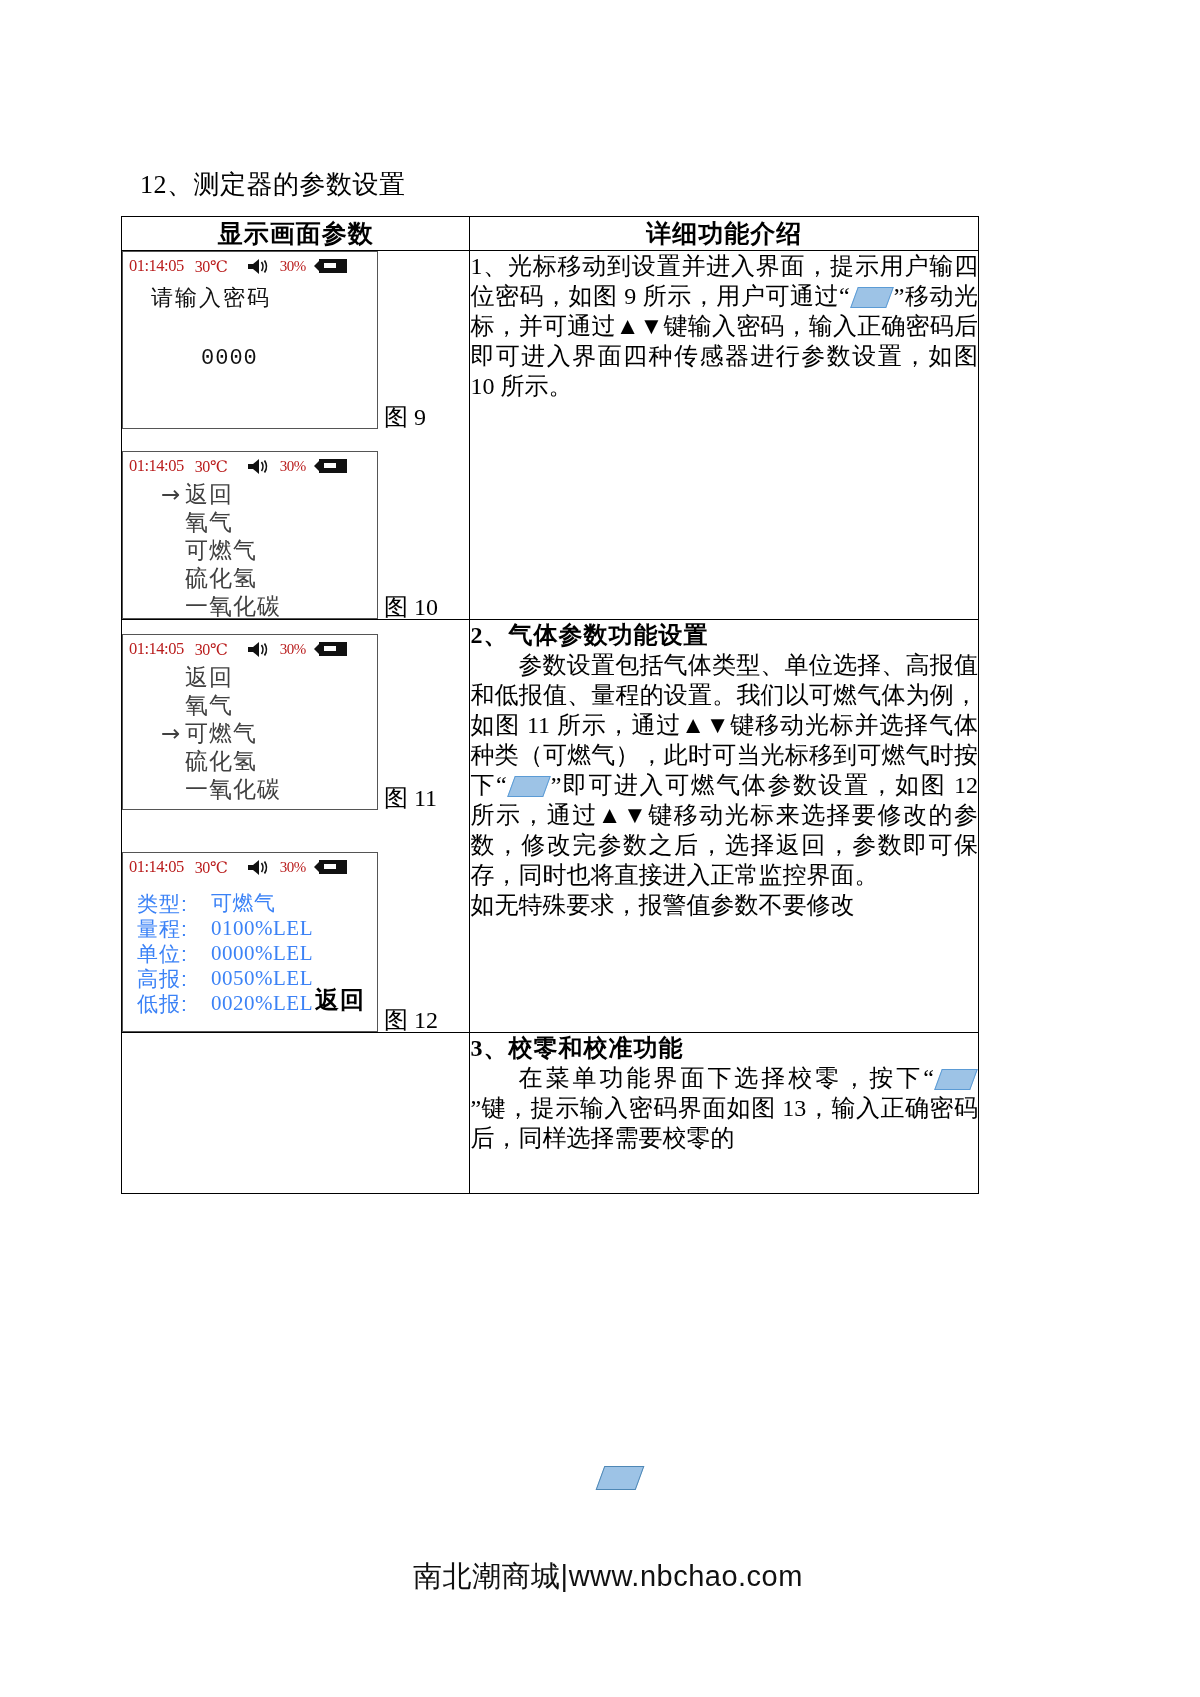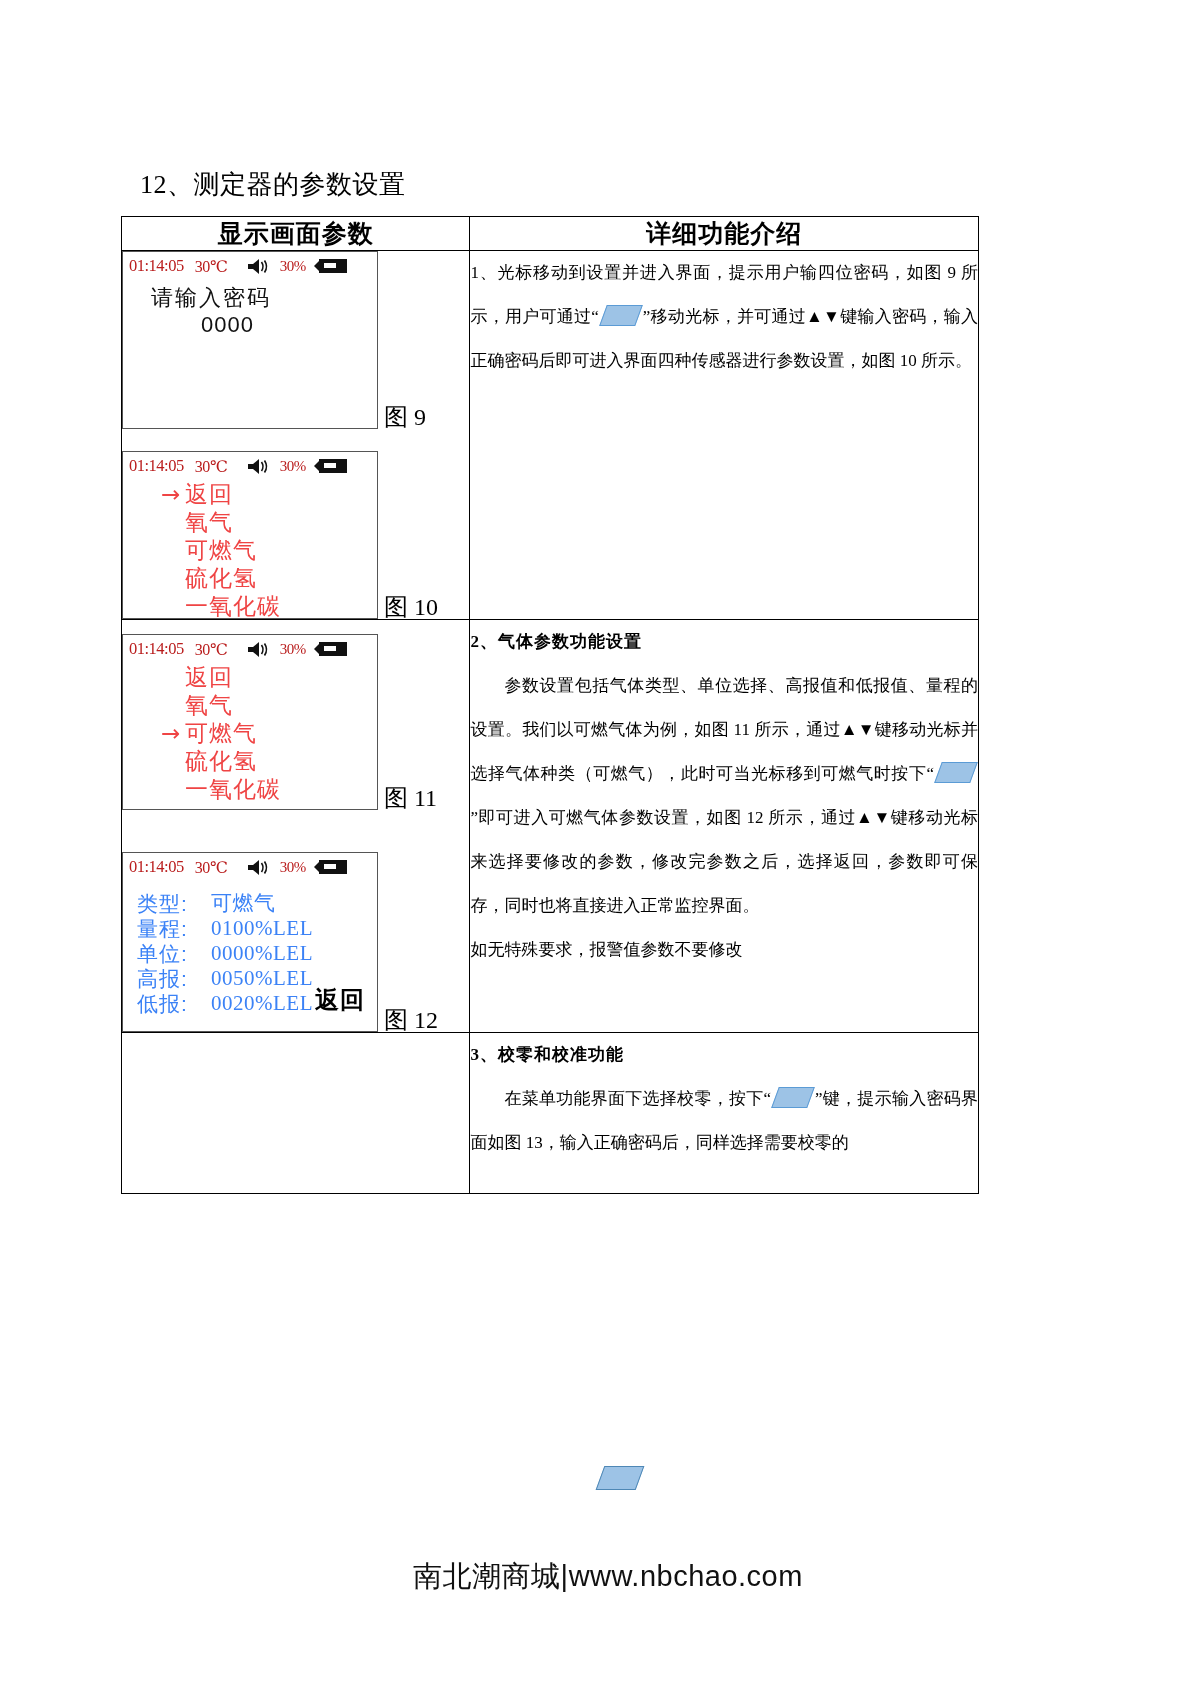--- a/index.html
+++ b/index.html
@@ -58,22 +58,22 @@
   }
   .body-cell-left {
     padding: 10px 8px 12px 14px;
     position: relative;
   }
   .body-cell-right {
     padding: 8px 14px 10px 14px;
   }
   
   .para {
-    font-size: 17px;
-    line-height: 44px;
+    font-size: 24px;
+    line-height: 30px;
     text-align: justify;
     text-justify: inter-ideograph;
     letter-spacing: 0px;
   }
   .para.bold-head {
     font-weight: bold;
     letter-spacing: 1px;
   }
   .indent { text-indent: 2em; }
 
@@ -147,31 +147,32 @@
     font-family: "Liberation Sans", "DejaVu Sans", sans-serif;
   }
   .lcd-line {
     font-size: 22px;
     line-height: 27px;
     letter-spacing: 2px;
     white-space: pre;
     color: #111;
   }
   .lcd-mono {
-    font-family: Liberation Sans, sans-serif;
+    font-family: Liberation Mono, monospace;
     font-size: 22px;
     letter-spacing: 1px;
+    margin-top: 34px;
   }
   .menu-list { padding-left: 62px; }
   .menu-item {
     font-size: 23px;
     line-height: 28px;
     letter-spacing: 1px;
     white-space: pre;
-    color: #ef4444;
+    color: #404040;
   }
   .menu-item .cursor {
     display: inline-block;
     width: 24px;
     margin-left: -24px;
     font-family: "DejaVu Sans", sans-serif;
   }
   .param-list { padding: 12px 0 0 14px; position: relative; }
   .param-row {
     font-size: 21px;

